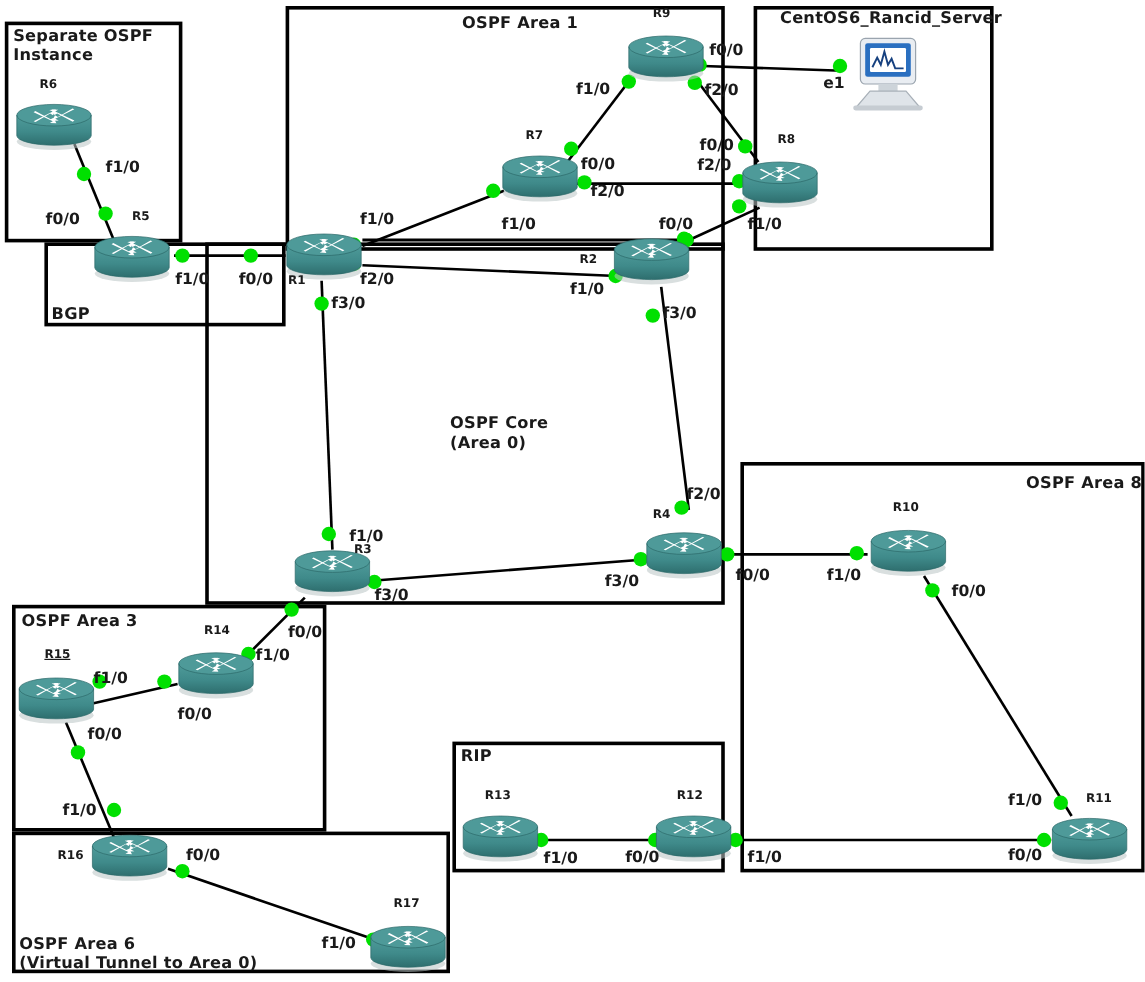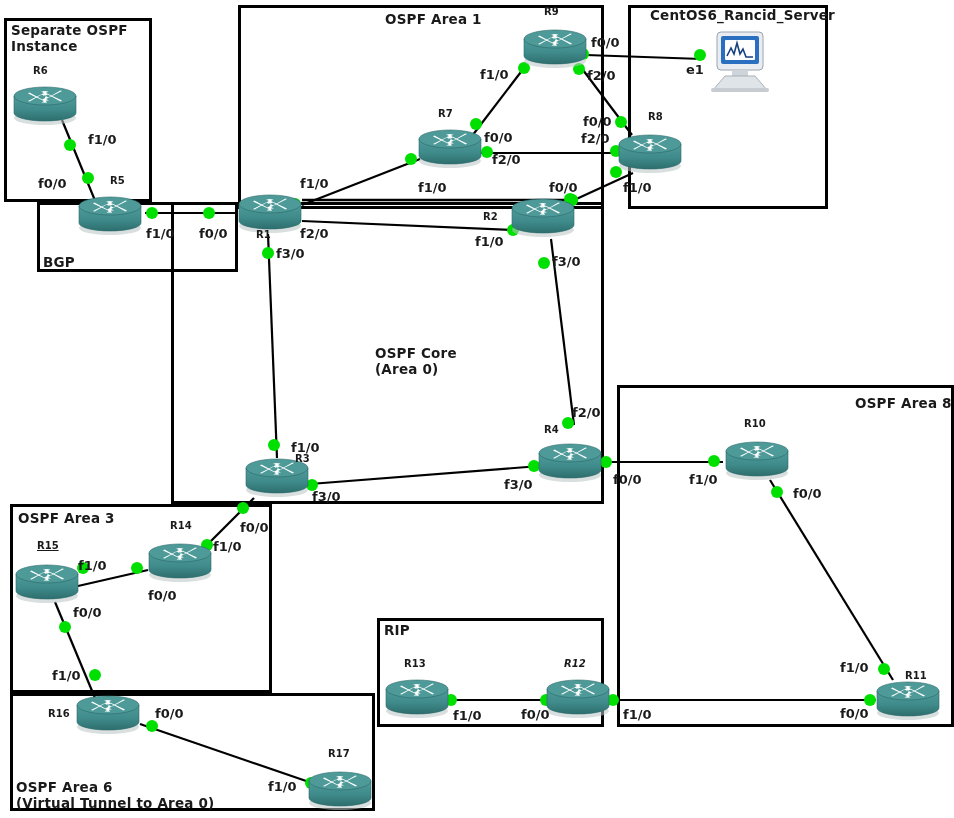--- a/index.html
+++ b/index.html
@@ -172,21 +172,21 @@
             <ellipse cx="35" cy="12" rx="31" ry="9" fill="#4e9a99"></ellipse>
             <ellipse cx="35" cy="12" rx="31" ry="9" fill="none" stroke="#2c6a6a" stroke-width="0.6"></ellipse>
             <path d="M4 12 L4 29 A31 8 0 0 0 66 29 L66 12" fill="none" stroke="#2c6a6a" stroke-width="0.6"></path>
             <g fill="#ffffff">
               <path d="M18 17 L34 9 L31 7.6 L36.5 7.2 L34.2 12 L31.8 10.6 L19.6 17.6 Z"></path>
               <path d="M52 7 L36 15 L39 16.4 L33.5 16.8 L35.8 12 L38.2 13.4 L50.4 6.4 Z"></path>
               <path d="M18 9.5 L34 17 L31.5 18.5 L37 18.8 L34.6 14.2 L32.3 15.4 L19.4 8.6 Z"></path>
               <path d="M52 16.5 L36 9 L38.5 7.5 L33 7.2 L35.4 11.8 L37.7 10.6 L50.6 17.4 Z"></path>
             </g>
           </svg></div>
-        <div class="rname" style="left: -30px; top: 16px; margin-left: 16px;">R1</div>
+        <div class="rname" style="left: -30px; top: 16px;">R1</div>
       </div>
       <div class="node" style="left: 543px; top: 217px;">
         <div class="router"><svg viewBox="0 0 70 42" width="70" height="42">
             <defs>
               <linearGradient id="rg4" x1="0" y1="0" x2="0" y2="1">
                 <stop offset="0%" stop-color="#4f9b9a"></stop>
                 <stop offset="55%" stop-color="#3f8a8a"></stop>
                 <stop offset="100%" stop-color="#2e6e6e"></stop>
               </linearGradient>
             </defs>
@@ -356,21 +356,21 @@
             <ellipse cx="35" cy="12" rx="31" ry="9" fill="#4e9a99"></ellipse>
             <ellipse cx="35" cy="12" rx="31" ry="9" fill="none" stroke="#2c6a6a" stroke-width="0.6"></ellipse>
             <path d="M4 12 L4 29 A31 8 0 0 0 66 29 L66 12" fill="none" stroke="#2c6a6a" stroke-width="0.6"></path>
             <g fill="#ffffff">
               <path d="M18 17 L34 9 L31 7.6 L36.5 7.2 L34.2 12 L31.8 10.6 L19.6 17.6 Z"></path>
               <path d="M52 7 L36 15 L39 16.4 L33.5 16.8 L35.8 12 L38.2 13.4 L50.4 6.4 Z"></path>
               <path d="M18 9.5 L34 17 L31.5 18.5 L37 18.8 L34.6 14.2 L32.3 15.4 L19.4 8.6 Z"></path>
               <path d="M52 16.5 L36 9 L38.5 7.5 L33 7.2 L35.4 11.8 L37.7 10.6 L50.6 17.4 Z"></path>
             </g>
           </svg></div>
-        <div class="rname" style="left: -3px; top: -40px; margin-top: 10px;">R11</div>
+        <div class="rname" style="left: -3px; top: -40px;">R11</div>
       </div>
       <div class="node" style="left: 578px; top: 698px;">
         <div class="router"><svg viewBox="0 0 70 42" width="70" height="42">
             <defs>
               <linearGradient id="rg12" x1="0" y1="0" x2="0" y2="1">
                 <stop offset="0%" stop-color="#4f9b9a"></stop>
                 <stop offset="55%" stop-color="#3f8a8a"></stop>
                 <stop offset="100%" stop-color="#2e6e6e"></stop>
               </linearGradient>
             </defs>
@@ -379,21 +379,21 @@
             <ellipse cx="35" cy="12" rx="31" ry="9" fill="#4e9a99"></ellipse>
             <ellipse cx="35" cy="12" rx="31" ry="9" fill="none" stroke="#2c6a6a" stroke-width="0.6"></ellipse>
             <path d="M4 12 L4 29 A31 8 0 0 0 66 29 L66 12" fill="none" stroke="#2c6a6a" stroke-width="0.6"></path>
             <g fill="#ffffff">
               <path d="M18 17 L34 9 L31 7.6 L36.5 7.2 L34.2 12 L31.8 10.6 L19.6 17.6 Z"></path>
               <path d="M52 7 L36 15 L39 16.4 L33.5 16.8 L35.8 12 L38.2 13.4 L50.4 6.4 Z"></path>
               <path d="M18 9.5 L34 17 L31.5 18.5 L37 18.8 L34.6 14.2 L32.3 15.4 L19.4 8.6 Z"></path>
               <path d="M52 16.5 L36 9 L38.5 7.5 L33 7.2 L35.4 11.8 L37.7 10.6 L50.6 17.4 Z"></path>
             </g>
           </svg></div>
-        <div class="rname" style="left: -14px; top: -40px; font-style: italic;">R12</div>
+        <div class="rname" style="left: -14px; top: -40px;">R12</div>
       </div>
       <div class="node" style="left: 417px; top: 698px;">
         <div class="router"><svg viewBox="0 0 70 42" width="70" height="42">
             <defs>
               <linearGradient id="rg13" x1="0" y1="0" x2="0" y2="1">
                 <stop offset="0%" stop-color="#4f9b9a"></stop>
                 <stop offset="55%" stop-color="#3f8a8a"></stop>
                 <stop offset="100%" stop-color="#2e6e6e"></stop>
               </linearGradient>
             </defs>

